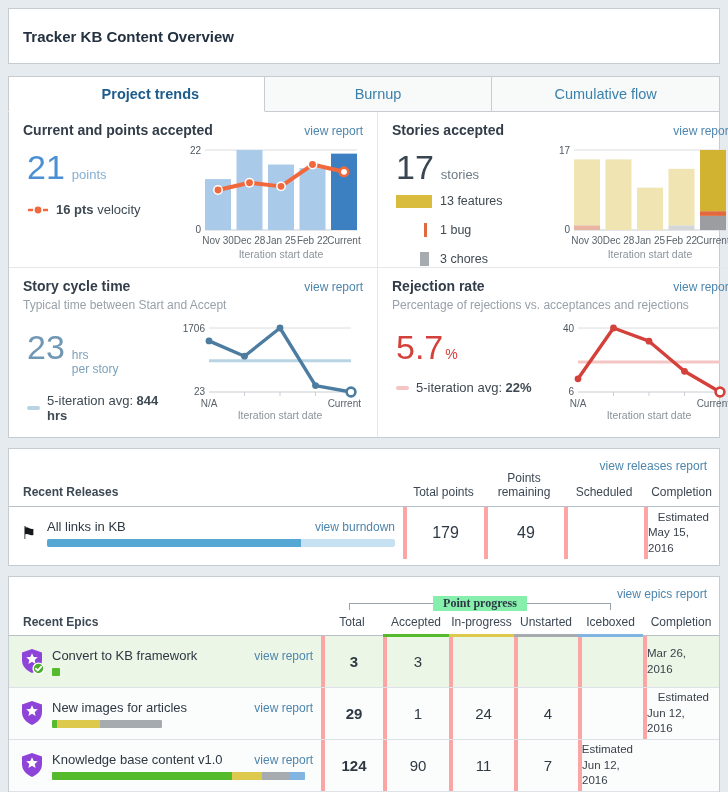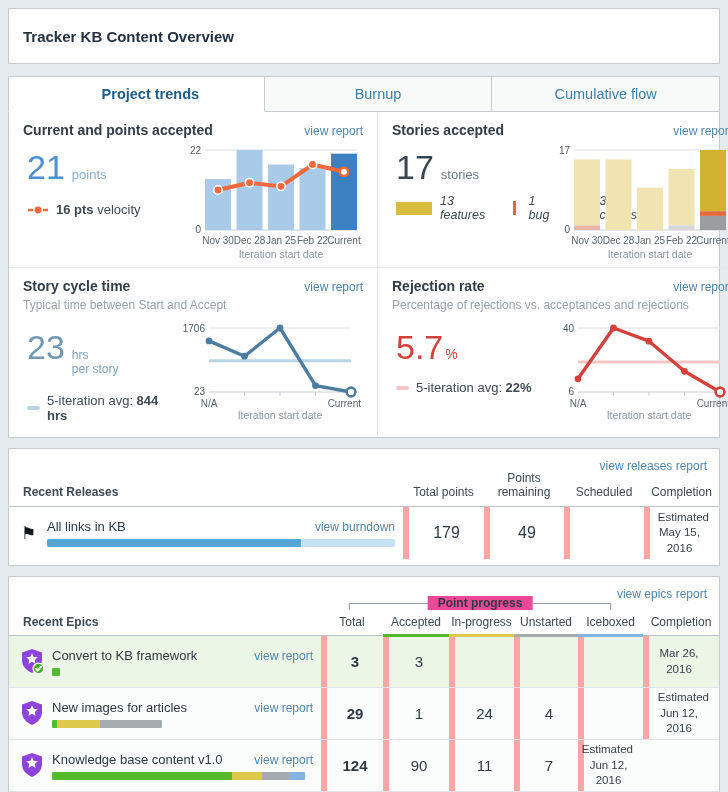--- a/index.html
+++ b/index.html
@@ -31,32 +31,32 @@
   .quad-sub { font-size:12px; color:#98a1a9; margin-top:4px; }
   .quad-body { display:flex; justify-content:space-between; margin-top:4px; }
   .info-col { padding-left:4px; padding-top:8px; width:158px; }
   .bignum-row { display:flex; align-items:baseline; gap:7px; }
   .bignum { font-size:34px; line-height:1; }
   .bigunit { font-size:13px; }
   .unit-stack { display:flex; flex-direction:column; font-size:12px; line-height:1.15; }
   .legend-row { display:flex; align-items:center; gap:7px; margin-top:18px; font-size:13px; color:#3e4952; }
   .legend-row b { font-weight:bold; }
   .avg-swatch { width:13px; height:4px; border-radius:2px; flex:none; }
-  .stories-legend { margin-top:10px; display:flex; flex-direction:row; gap:5px;font-style:italic; }
+  .stories-legend { margin-top:10px; display:flex; flex-direction:column; gap:15px; }
   .sl-row { display:flex; align-items:center; font-size:12.5px; color:#3e4952; }
   .sl-swatch { width:36px; display:flex; justify-content:flex-end; margin-right:8px; }
   .sw-features { width:36px; height:13px; }
   .sw-bug { width:3px; height:14px; margin-right:5px; }
   .sw-chores { width:9px; height:14px; margin-right:3px; }
   svg text { font-family:"Liberation Sans", sans-serif; }
 
   
   .sec-panel { margin-top:10px; }
   .linkrow { text-align:right; padding:7px 12px 0 0; height:22px; }
-  .vcell { display:flex; align-items:center; justify-content:center; border-left:6px solid #fca5a5;text-align:center; }
+  .vcell { display:flex; align-items:center; justify-content:center; border-left:4px solid #fca5a5; }
   .val { font-size:16px; color:#2e3944; }
   .completion { flex-direction:column; font-size:11.5px; color:#39424b; line-height:1.35;
                 align-items:flex-end; padding-right:10px; }
 
   
   .rel-grid { display:grid; grid-template-columns:394px 81px 80px 80px 75px; }
   .rel-head { border-bottom:1px solid #b9bfc6; align-items:end; }
   .rel-head > div { font-size:12px; color:#3c4854; text-align:center; padding-bottom:7px; }
   .sec-title { font-size:15px; font-weight:bold; color:#243140; text-align:left !important;
                padding-left:14px; }
@@ -68,22 +68,22 @@
   .item-name { font-size:13px; color:#2d3843; }
   .progress { height:8px; background:#c6e1f1; border-radius:2px; margin-top:5px; overflow:hidden; }
   .progress-fill { height:100%; background:#57a7d4; }
   .rel-bottom-pad { height:6px; }
 
   
   .epics-headwrap { position:relative; padding-top:16px; }
   .bracket { position:absolute; top:4px; left:340px; width:262px; height:7px;
              border-top:1px solid #9aa1a8; border-left:1px solid #9aa1a8; border-right:1px solid #9aa1a8; }
   .bracket-label { position:absolute; top:-8px; left:50%; transform:translateX(-50%);
-                   background:#ec4899; padding:0 10px; font-size:12px; font-weight:bold;
-                   color:#2e3944; white-space:nowrap; }
+                   background:#86efac; padding:0 10px; font-size:12px; font-weight:bold;
+                   color:#2e3944; white-space:nowrap;font-family:Liberation Serif, serif; }
   .epic-grid { display:grid; grid-template-columns:312px 62px 66px 65px 64px 65px 76px; }
   .epic-head { border-bottom:1px solid #b9bfc6; align-items:end; }
   .epic-head > div { font-size:12px; color:#3c4854; text-align:center; padding-bottom:6px; position:relative; }
   .colbar::after { content:""; position:absolute; left:0; right:0; bottom:-2px; height:3px; }
   .epic-row { height:52px; background:#fbfcfc; border-bottom:1px solid #dde2e7; }
   .epic-row.highlight { background:#ecf6e6; }
   .epic-row .val { font-size:15px; }
   .epic-row .val.total { font-weight:bold; }
   .epic-icon { width:24px; height:27px; flex:none; margin-right:7px; }
   .mini-bar { height:8px; margin-top:5px; display:flex; border-radius:1px; overflow:hidden; }

